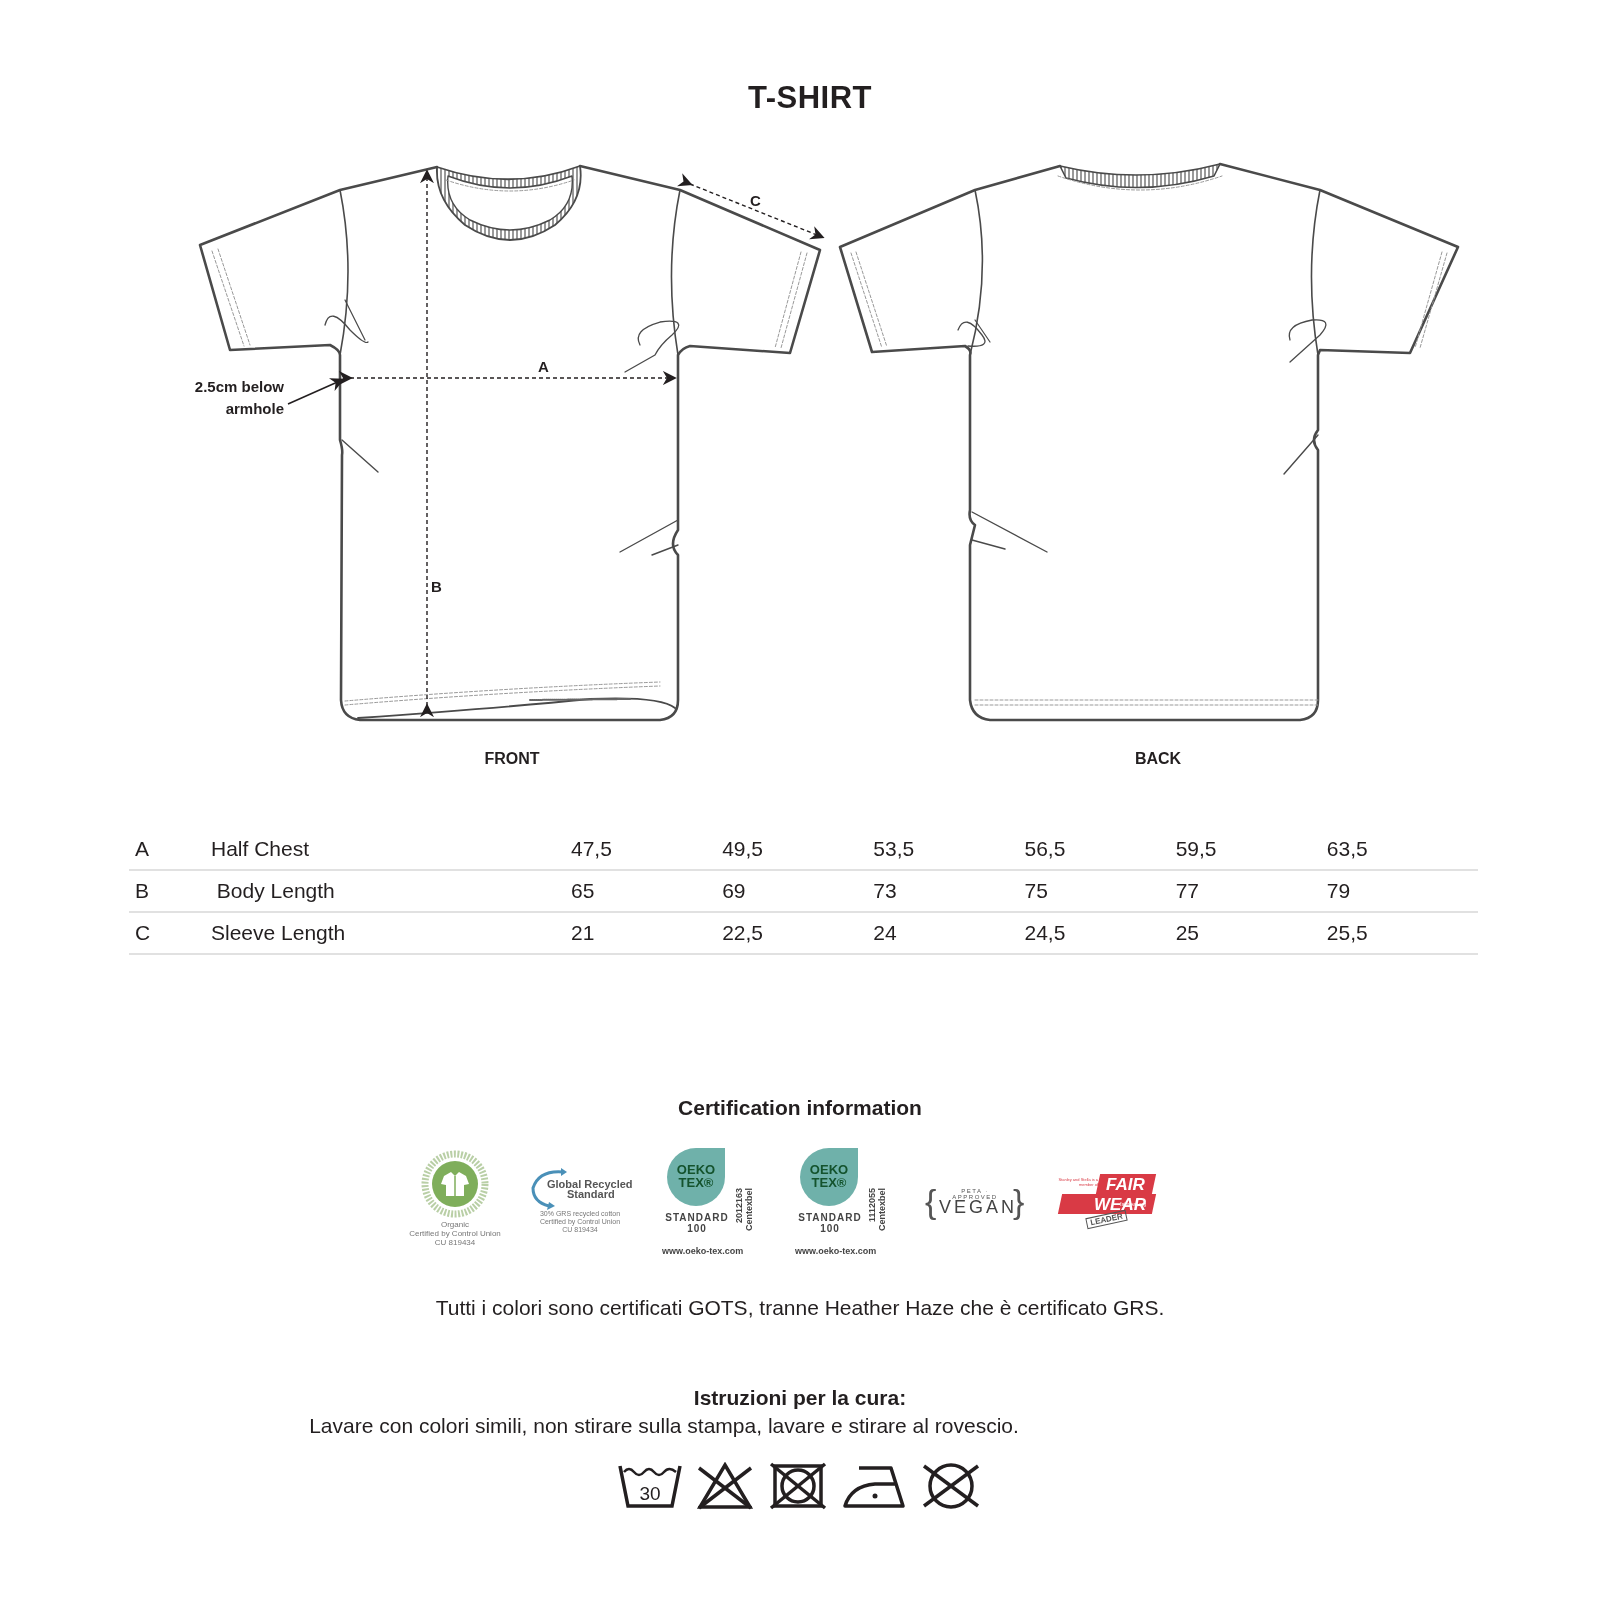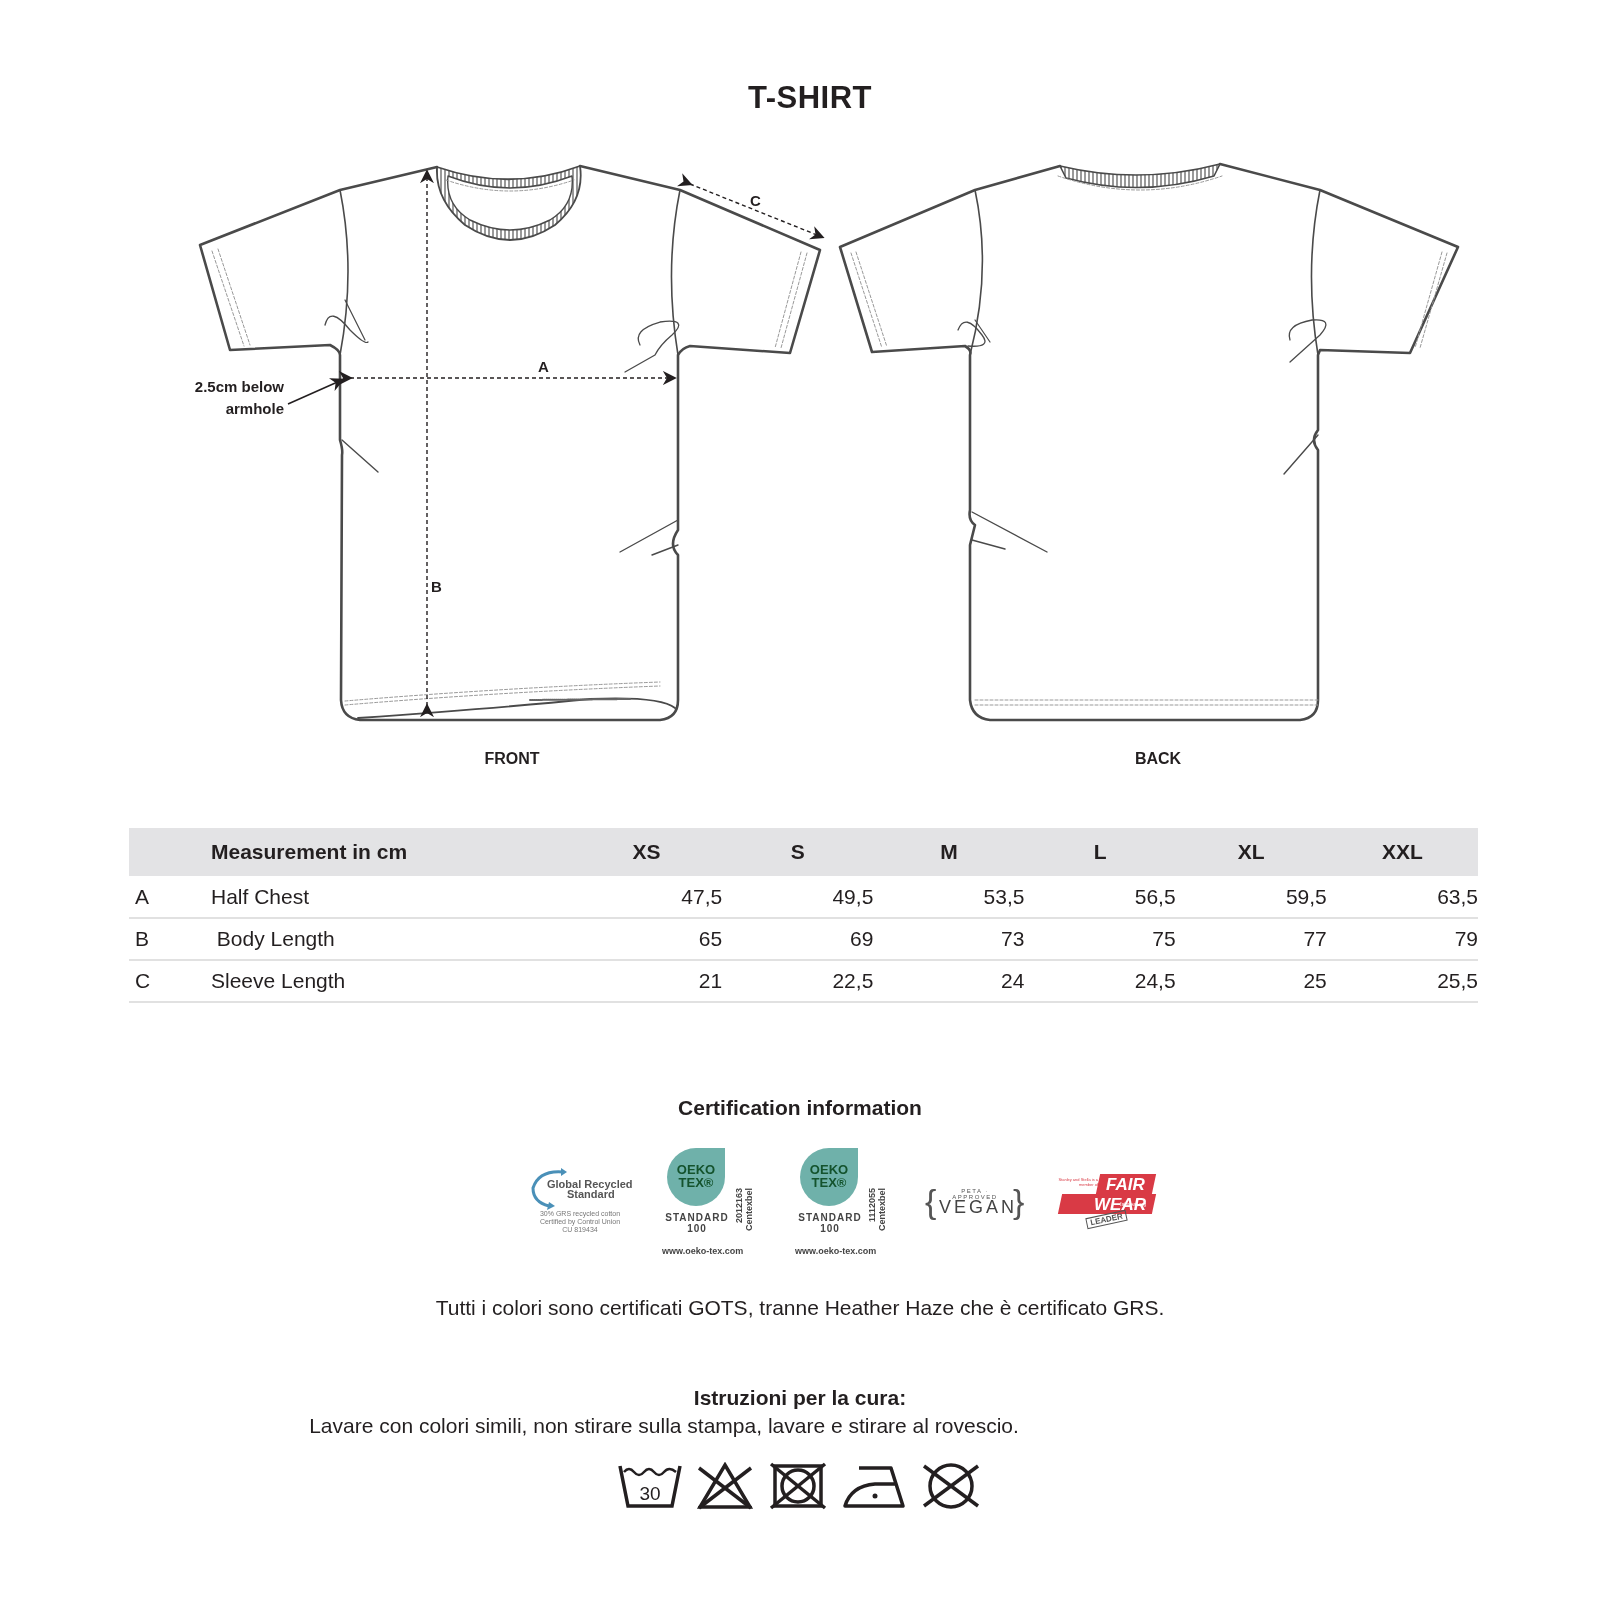--- a/index.html
+++ b/index.html
@@ -10,21 +10,21 @@
     .sketch { position: absolute; left: 0; top: 0; }
     .view-label { font-size: 16px; font-weight: bold; text-align: center; width: 120px; }
     .anno { font-size: 15px; font-weight: bold; }
     .anno-right { text-align: right; line-height: 22px; }
 
     
     .size-table { left: 129px; top: 828px; width: 1349px; border-collapse: collapse; }
     .size-table .hdr { background: #e3e3e5; height: 48px; }
     .size-table th { font-size: 21px; font-weight: bold; text-align: center; }
     .size-table th.mlabel { text-align: left; padding-left: 10px; }
-    .size-table td { font-size: 21px; height: 42px; text-align: right; border-bottom: 2px solid #e1e1e1; }
+    .size-table td { font-size: 21px; height: 42px; text-align: left; border-bottom: 2px solid #e1e1e1; }
     .size-table td.key { text-align: left; padding-left: 6px; width: 72px; }
     .size-table td.mname { text-align: left; padding-left: 10px; }
     .col-key { width: 72px; } .col-name { width: 370px; }
 
     
     .cert-title { left: 0; width: 1600px; top: 1096px; text-align: center; font-size: 21px; font-weight: bold; }
     .logos { left: 400px; top: 1148px; width: 800px; height: 110px; }
     .logo { position: absolute; top: 0; }
     .cap { font-size: 8px; color: #777; text-align: center; line-height: 9px; }
     .oeko-drop { width: 58px; height: 58px; background: #6fb1aa; border-radius: 50% 0 50% 50%; color: #14532d; font-weight: bold; font-size: 13px; line-height: 13px; text-align: center; padding-top: 15px; }
@@ -126,30 +126,20 @@
       <col class="col-key">
       <col class="col-name">
       <col>
       <col>
       <col>
       <col>
       <col>
       <col>
     </colgroup>
   <tbody>
-      <tr class="hdr">
-    <th></th>
-    <th class="mlabel">Measurement in cm</th>
-    <th>XS</th>
-    <th>S</th>
-    <th>M</th>
-    <th>L</th>
-    <th>XL</th>
-    <th>XXL</th>
-  </tr>
   <tr>
     <td class="key">A</td>
     <td class="mname">Half Chest</td>
     <td>47,5</td>
     <td>49,5</td>
     <td>53,5</td>
     <td>56,5</td>
     <td>59,5</td>
     <td>63,5</td>
   </tr>
@@ -173,20 +163,31 @@
     <td>25</td>
     <td>25,5</td>
   </tr>
 </tbody>
   </table>
 
 <div class="abs cert-title">Certification information</div>
 
 <div class="abs logos">
 
+  <div class="logo" style="left:0;width:110px;">
+    <svg width="110" height="72" viewBox="0 0 110 72" style="display:block;">
+      <circle cx="55" cy="36" r="30" fill="none" stroke="#b9cfa6" stroke-width="7" stroke-dasharray="2,1.5"></circle>
+      <circle cx="55" cy="36" r="23" fill="#7fae5b"></circle>
+      <path d="M44,28 L51,24 L55,28 L59,24 L66,28 L69,36 L64,37 L64,48 L46,48 L46,37 L41,36 Z" fill="#fff"></path>
+      <line x1="55" y1="28" x2="55" y2="48" stroke="#7fae5b" stroke-width="1.5"></line>
+    </svg>
+    <div class="cap">Organic</div>
+    <div class="cap">Certified by Control Union</div>
+    <div class="cap">CU 819434</div>
+  </div>
 
   <div class="logo" style="left:125px;top:18px;width:110px;">
     <svg width="110" height="44" viewBox="0 0 110 44" style="display:block;">
       <path d="M38,6 Q14,4 8,22 Q8,36 24,40" fill="none" stroke="#4a90b8" stroke-width="3"></path>
       <path d="M36,2 L42,6 L36,10 Z" fill="#4a90b8"></path>
       <path d="M22,44 L30,40 L24,36 Z" fill="#4a90b8"></path>
       <text x="22" y="22" font-family="Liberation Sans, sans-serif" font-size="11" font-weight="bold" fill="#555">Global Recycled</text>
       <text x="42" y="32" font-family="Liberation Sans, sans-serif" font-size="11" font-weight="bold" fill="#555">Standard</text>
     </svg>
     <div class="cap" style="font-size:7px;line-height:8px;">30% GRS recycled cotton</div>

